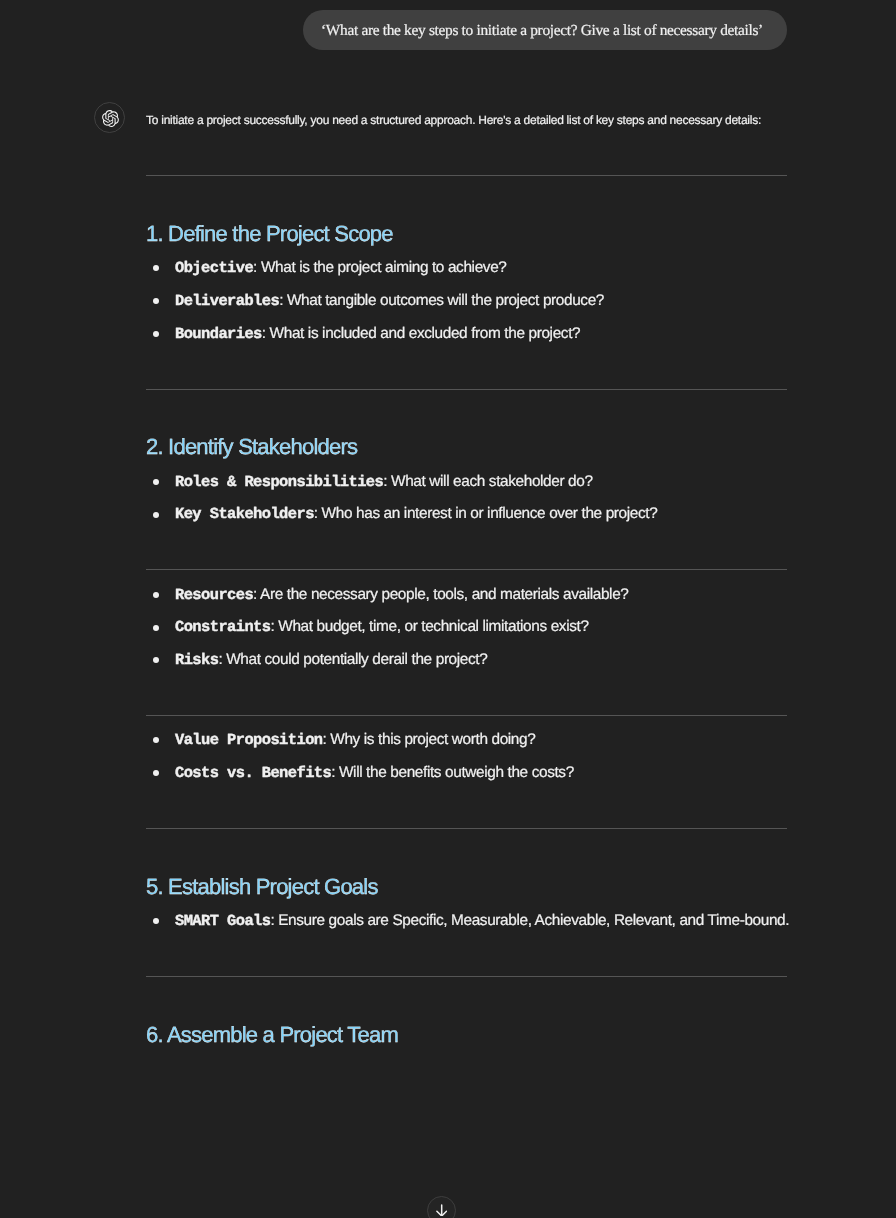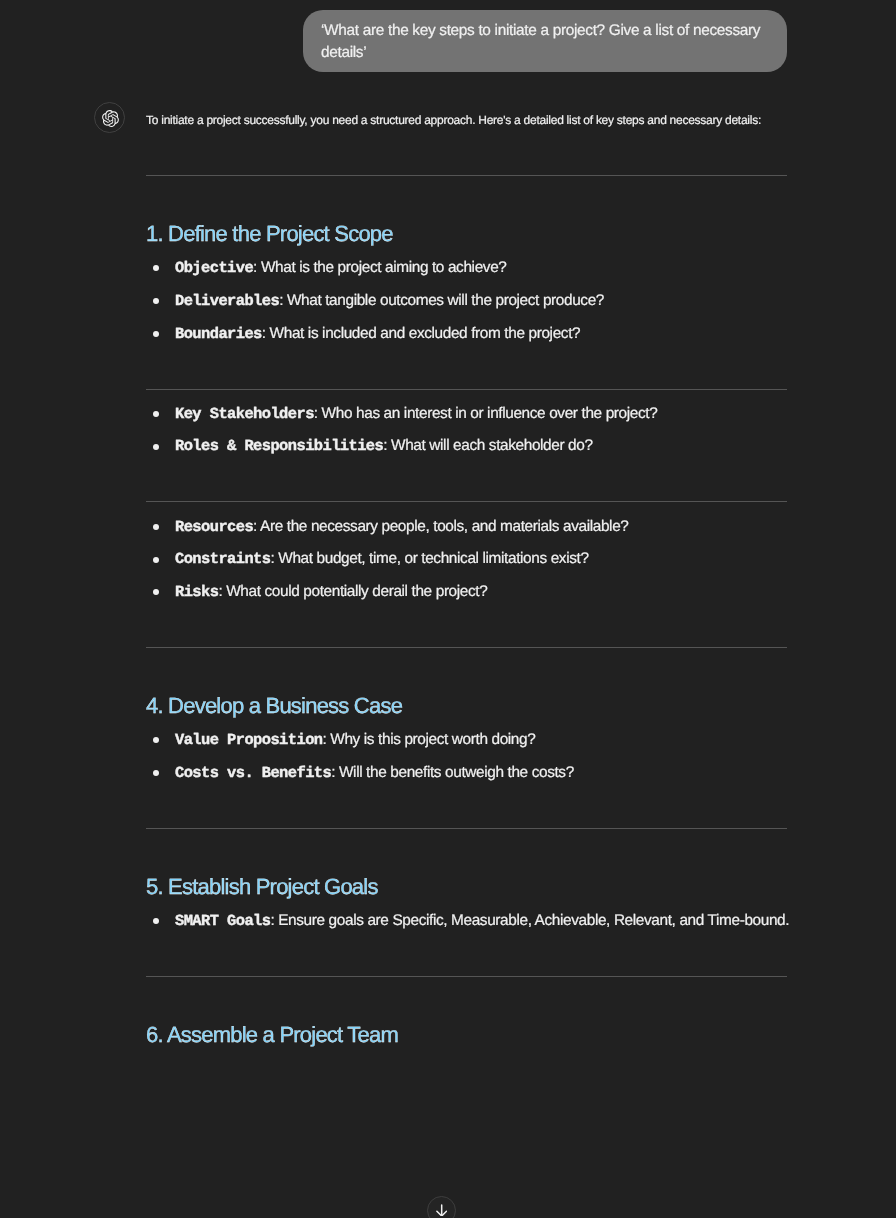--- a/index.html
+++ b/index.html
@@ -17,27 +17,28 @@
     text-rendering: geometricPrecision;
   }
   .thread { position: relative; width: 896px; height: 1218px; will-change: transform; transform: translateZ(0); }
 
   
   .user-row {
     position: absolute; top: 10px; left: 303px;
     width: 484px;
   }
   .user-bubble {
-    background: #737373;
+    background: #404040;
     border-radius: 20px;
     padding: 10px 18px 7.6px 18px;
     font-size: 15.4px;
     line-height: 22.3px;
     letter-spacing: -0.32px;
     color: #f0f0f0;
+    font-family: Liberation Serif, serif;
     -webkit-text-stroke: 0.22px #f0f0f0;
   }
 
   
   .assistant { position: absolute; top: 102.4px; left: 0; width: 896px; }
   .avatar {
     position: absolute; left: 94px; top: 0;
     width: 31px; height: 31px;
     border: 1px solid #414141;
     border-radius: 50%;
@@ -98,32 +99,32 @@
       <p class="intro">To initiate a project successfully, you need a structured approach. Here's a detailed list of key steps and necessary details:</p>
       <div id="sections">
           <div class="sep"></div>
           <h3 class="step">1. Define the Project Scope</h3>
           <ul class="bul">
             <li><span class="dot"></span><b>Objective</b><span>: What is the project aiming to achieve?</span></li>
             <li><span class="dot"></span><b>Deliverables</b><span>: What tangible outcomes will the project produce?</span></li>
             <li><span class="dot"></span><b>Boundaries</b><span>: What is included and excluded from the project?</span></li>
           </ul>
           <div class="sep"></div>
+          <h3 class="step">2. Identify Stakeholders</h3>
           <ul class="bul">
+            <li><span class="dot"></span><b>Roles &amp; Responsibilities</b><span>: What will each stakeholder do?</span></li>
             <li><span class="dot"></span><b>Key Stakeholders</b><span>: Who has an interest in or influence over the project?</span></li>
-            <li><span class="dot"></span><b>Roles &amp; Responsibilities</b><span>: What will each stakeholder do?</span></li>
           </ul>
           <div class="sep"></div>
           <ul class="bul">
             <li><span class="dot"></span><b>Resources</b><span>: Are the necessary people, tools, and materials available?</span></li>
             <li><span class="dot"></span><b>Constraints</b><span>: What budget, time, or technical limitations exist?</span></li>
             <li><span class="dot"></span><b>Risks</b><span>: What could potentially derail the project?</span></li>
           </ul>
           <div class="sep"></div>
-          <h3 class="step">4. Develop a Business Case</h3>
           <ul class="bul">
             <li><span class="dot"></span><b>Value Proposition</b><span>: Why is this project worth doing?</span></li>
             <li><span class="dot"></span><b>Costs vs. Benefits</b><span>: Will the benefits outweigh the costs?</span></li>
           </ul>
           <div class="sep"></div>
           <h3 class="step">5. Establish Project Goals</h3>
           <ul class="bul">
             <li><span class="dot"></span><b>SMART Goals</b><span>: Ensure goals are Specific, Measurable, Achievable, Relevant, and Time-bound.</span></li>
           </ul>
           <div class="sep"></div>

